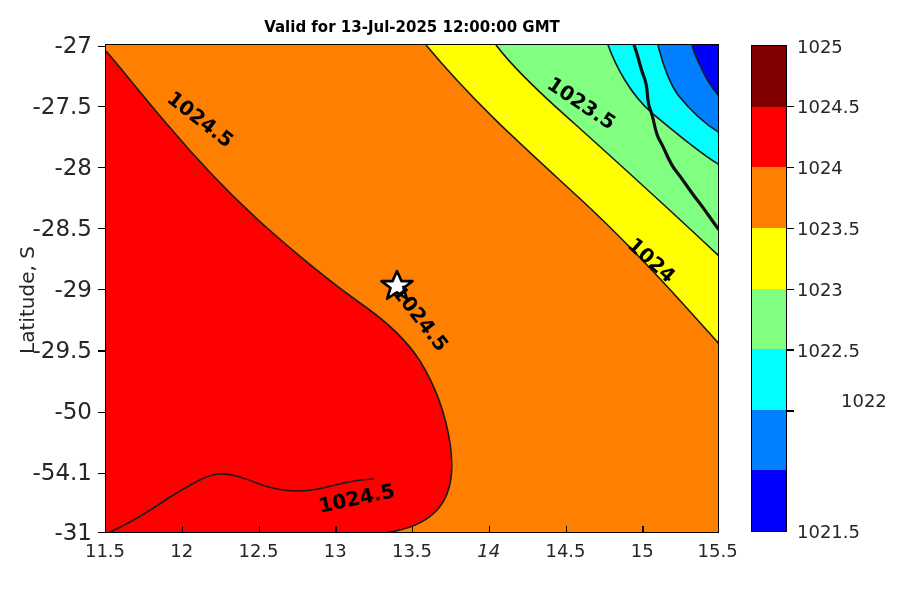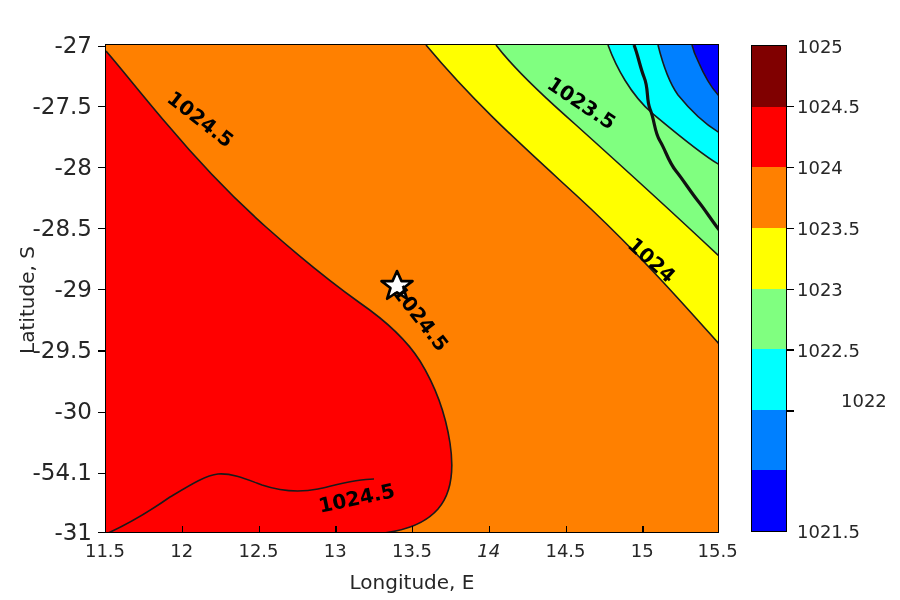--- a/index.html
+++ b/index.html
@@ -102,20 +102,21 @@
     position:absolute;
     font-size:19px;font-weight:bold;color:#000;
     white-space:nowrap;
   }
 </style>
 </head>
 <body>
 
 <div id="figure">
 
+  <div class="title">Valid for 13-Jul-2025 12:00:00 GMT</div>
 
   <div id="plotbox">
     <svg id="plotsvg" viewBox="0 0 614 489" preserveAspectRatio="none">
 
       <rect x="0" y="0" width="614" height="489" fill="#ff8000"></rect>
 
       <path fill="#ffff00" d="M 614,0 L 614,300 C 580,262 530,205 470,150 C 420,104 370,60 320,0 Z"></path>
 
       <path fill="#80ff80" d="M 614,0 L 614,212 C 580,180 520,125 470,80 C 430,45 405,20 390,0 Z"></path>
 
@@ -236,26 +237,25 @@
     <div class="tickmark ytickmark" style="left:98px; top:531.5px;"></div>
   </div>
 
   <div>
     <div class="yticklabel" style="left:26px; width:66px; top:45px;">-27</div>
     <div class="yticklabel" style="left:26px; width:66px; top:106px;">-27.5</div>
     <div class="yticklabel" style="left:26px; width:66px; top:167px;">-28</div>
     <div class="yticklabel" style="left:26px; width:66px; top:228px;">-28.5</div>
     <div class="yticklabel" style="left:26px; width:66px; top:289px;">-29</div>
     <div class="yticklabel" style="left:26px; width:66px; top:350px;">-29.5</div>
-    <div class="yticklabel" style="left:26px; width:66px; top:411px;">-30</div>
+    <div class="yticklabel" style="left:26px; width:66px; top:411px;">-50</div>
     <div class="yticklabel" style="left:26px; width:66px; top:472px;">-54.1</div>
     <div class="yticklabel" style="left:26px; width:66px; top:532px;">-31</div>
   </div>
 
-  <div class="xaxislabel">Longitude, E</div>
   <div class="yaxislabel">Latitude, S</div>
 
   <div id="colorbar">
     <div class="band" style="background:#800000;"></div>
     <div class="band" style="background:#ff0000;"></div>
     <div class="band" style="background:#ff8000;"></div>
     <div class="band" style="background:#ffff00;"></div>
     <div class="band" style="background:#80ff80;"></div>
     <div class="band" style="background:#00ffff;"></div>
     <div class="band" style="background:#0080ff;"></div>

